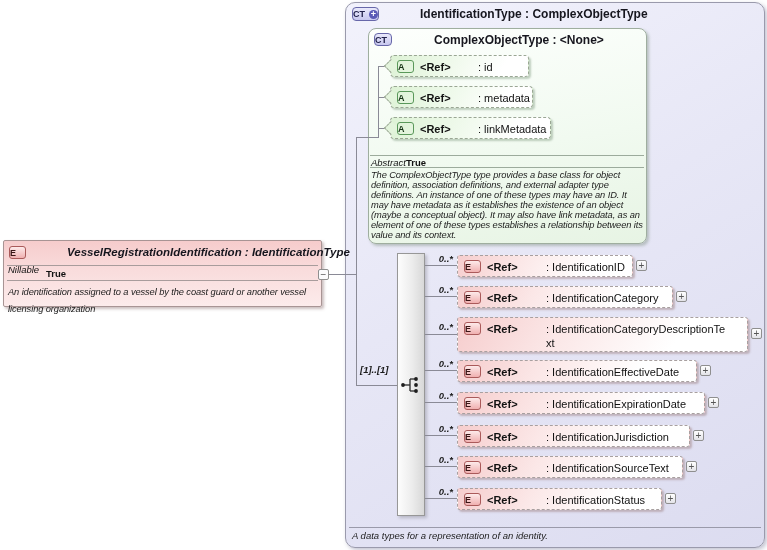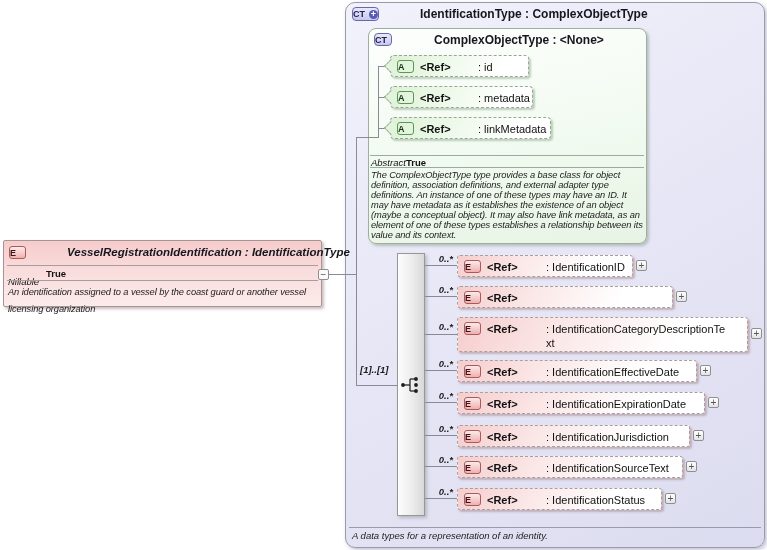--- a/index.html
+++ b/index.html
@@ -117,21 +117,21 @@
   <div class="sep green" style="left:370px;top:155px;width:274px;"></div>
   <span class="prop-label" style="left:371px;top:157px;">Abstract</span>
   <span class="prop-value" style="left:406px;top:157px;">True</span>
   <div class="sep green" style="left:370px;top:167px;width:274px;"></div>
   <div class="desc" style="left:371px;top:170px;width:272px;line-height:10px;white-space:normal;">The ComplexObjectType type provides a base class for object definition, association definitions, and external adapter type definitions. An instance of one of these types may have an ID. It may have metadata as it establishes the existence of an object (maybe a conceptual object). It may also have link metadata, as an element of one of these types establishes a relationship between its value and its context.</div>
 
   <div class="pink-panel"></div>
   <span class="badge badge-e" style="left:9px;top:246px;">E</span>
   <span class="ptitle" style="left:31px;top:246px;font-size:11.5px;font-style:italic;">VesselRegistrationIdentification : IdentificationType</span>
   <div class="sep" style="left:7px;top:265px;width:311px;"></div>
-  <span class="prop-label" style="left:8px;top:276px;">Nillable</span>
+  <span class="prop-label" style="left:8px;top:264px;">Nillable</span>
   <span class="prop-value" style="left:46px;top:268px;">True</span>
   <div class="sep" style="left:7px;top:280px;width:311px;"></div>
   <div class="desc" style="left:8px;top:284px;width:311px;">An identification assigned to a vessel by the coast guard or another vessel
 licensing organization</div>
 
   <div class="hline" style="left:329px;top:274px;width:28px;"></div>
   <span class="collapser">−</span>
 
   <div class="vline" style="left:356px;top:137px;height:249px;"></div>
   <div class="hline" style="left:356px;top:385px;width:41px;"></div>
@@ -156,20 +156,21 @@
     <span class="ref">&lt;Ref&gt;</span>
     <span class="ename">: IdentificationID</span>
   </div>
   <span class="expander" style="left:636px;top:260px;">+</span>
 
   <div class="hline" style="left:425px;top:296px;width:32px;"></div>
   <span class="occurs" style="top:284px;">0..*</span>
   <div class="ebox" style="top:286px;width:216px;height:22px;">
     <span class="badge badge-e">E</span>
     <span class="ref">&lt;Ref&gt;</span>
+    <span class="ename">: IdentificationCategory</span>
   </div>
   <span class="expander" style="left:676px;top:291px;">+</span>
 
   <div class="hline" style="left:425px;top:334px;width:32px;"></div>
   <span class="occurs" style="top:321px;">0..*</span>
   <div class="ebox" style="top:317px;width:291px;height:35px;">
     <span class="badge badge-e">E</span>
     <span class="ref">&lt;Ref&gt;</span>
     <span class="ename">: IdentificationCategoryDescriptionTe
 xt</span>

